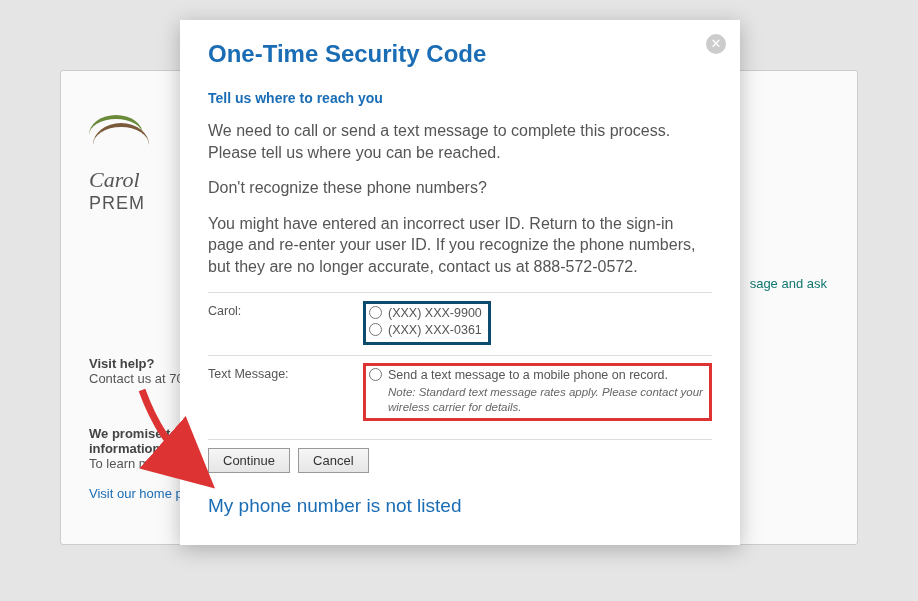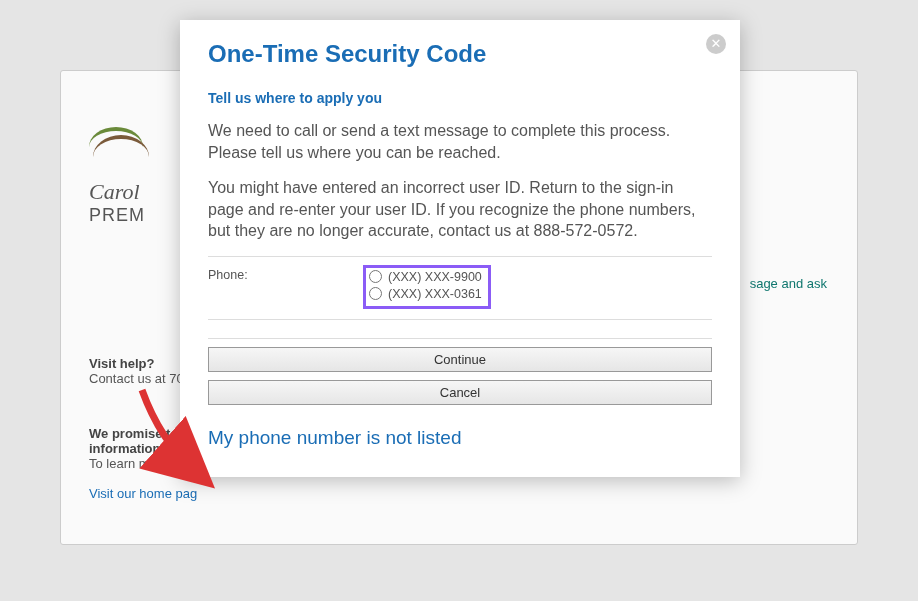--- a/index.html
+++ b/index.html
@@ -19,21 +19,21 @@
       left: 60px;
       width: 798px;
       height: 475px;
       background: #fafafa;
       border: 1px solid #ccc;
       border-radius: 3px;
     }
     .bg-logo {
       position: absolute;
       left: 28px;
-      top: 56px;
+      top: 44px;
     }
     .bg-logo-swoosh {
       position: relative;
       width: 60px;
       height: 28px;
     }
     .bg-logo-swoosh::before {
       content:"";
       position:absolute;
       left: 0; top: 0;
@@ -156,35 +156,34 @@
     .radio-line input { margin:0; }
     .note {
       font-style: italic;
       font-size:11.5px;
       color:#666;
       line-height:1.3;
       margin-top:2px;
       margin-left:19px;
     }
     .highlight-box-phone {
-      border: 3px solid #8b5cf6;
+      border: 3px solid #0c4a6e;
       padding: 2px 6px 2px 3px;
       display:inline-block;
     }
     .highlight-box-text {
       border: 3px solid #d33;
       padding: 2px 6px 4px 3px;
       display:inline-block;
       margin-top:-1px;
     }
     .btn-row {
       margin-top: 8px;
       display:flex;
       gap:8px;
-      flex-direction:column;
     }
     .btn {
       background: linear-gradient(#f6f6f6,#e6e6e6);
       border:1px solid #999;
       padding: 4px 14px;
       font-size: 13px;
       color:#333;
       cursor:pointer;
     }
     .alt-link {
@@ -218,43 +217,56 @@
     <strong>We promise to ke</strong><br>
     <strong>information priva</strong><br>
     <span>To learn more, ple</span>
   </div>
   <a class="bg-link">Visit our home pag</a>
 </div>
 
 <div class="modal">
   <div class="modal-close">✕</div>
   <h2>One-Time Security Code</h2>
-  <h3>Tell us where to apply you</h3>
+  <h3>Tell us where to reach you</h3>
   <p>We need to call or send a text message to complete this process. Please tell us where you can be reached.</p>
+  <p>Don't recognize these phone numbers?</p>
   <p>You might have entered an incorrect user ID. Return to the sign-in page and re-enter your user ID. If you recognize the phone numbers, but they are no longer accurate, contact us at 888-572-0572.</p>
   <hr class="sep">
 
   <div class="row">
-    <div class="row-label">Phone:</div>
+    <div class="row-label">Carol:</div>
     <div class="row-body">
       <div class="highlight-box-phone">
         <div class="radio-line">
           <input type="radio" name="contact" style="">
           <span>(XXX) XXX-9900</span>
         </div>
         <div class="radio-line">
           <input type="radio" name="contact" style="">
           <span>(XXX) XXX-0361</span>
         </div>
       </div>
     </div>
   </div>
 
   <hr class="sep">
 
+  <div class="row">
+    <div class="row-label">Text Message:</div>
+    <div class="row-body">
+      <div class="highlight-box-text">
+        <div class="radio-line">
+          <input type="radio" name="contact" style="">
+          <span>Send a text message to a mobile phone on record.</span>
+        </div>
+        <div class="note">Note: Standard text message rates apply. Please contact your wireless carrier for details.</div>
+      </div>
+    </div>
+  </div>
 
   <hr class="sep" style="margin-top:18px;">
 
   <div class="btn-row">
     <button class="btn">Continue</button>
     <button class="btn">Cancel</button>
   </div>
 
   <a class="alt-link">My phone number is not listed</a>
 </div>

